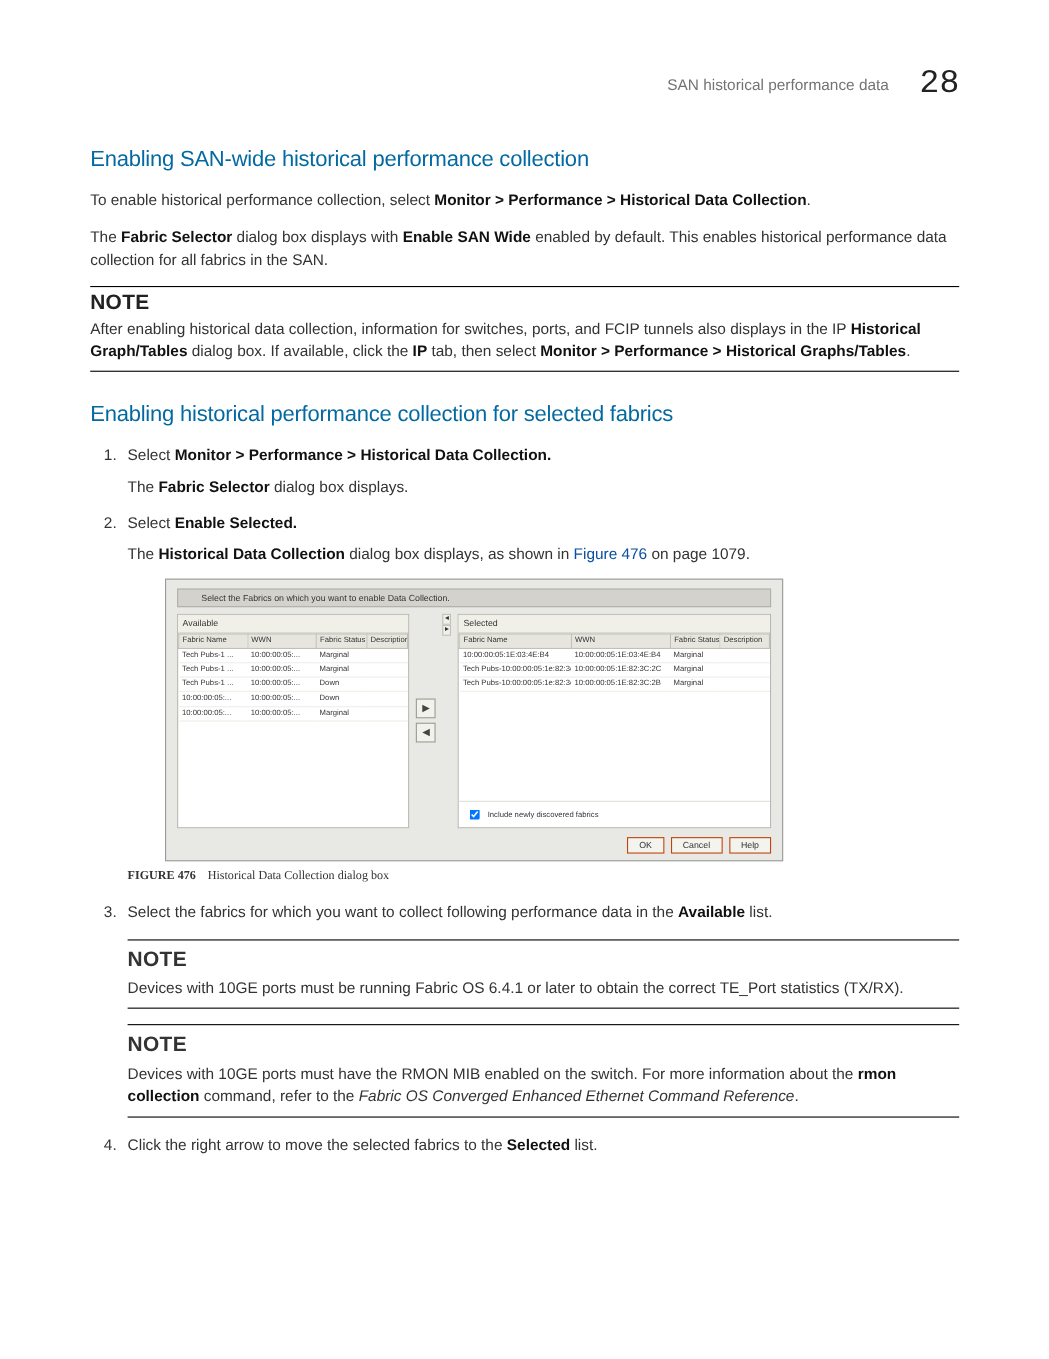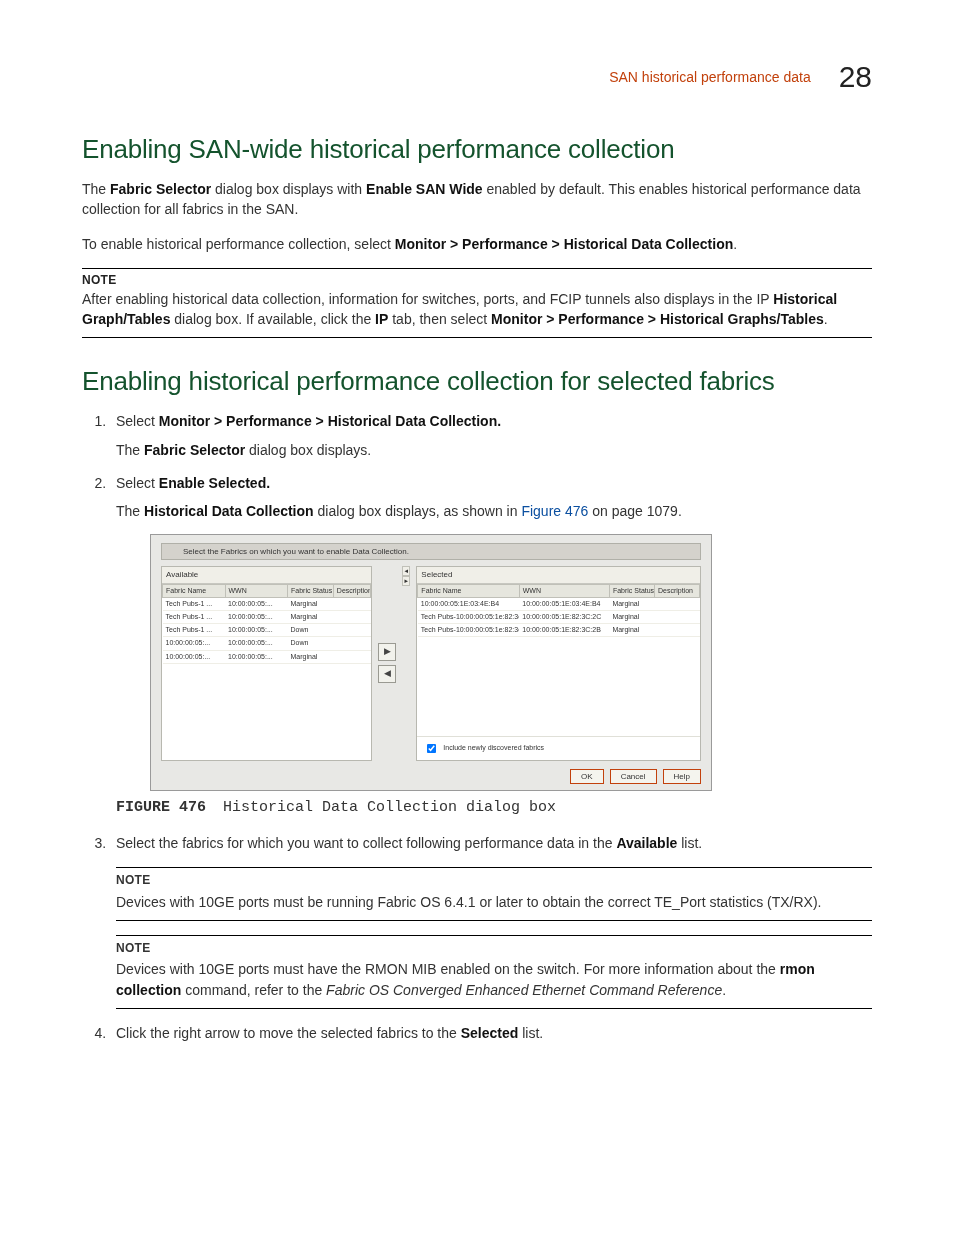--- a/index.html
+++ b/index.html
@@ -16,34 +16,34 @@
   .runhead {
     text-align: right;
     font-size: 14px;
     margin-bottom: 40px;
   }
   .runhead .chapnum {
     font-size: 30px;
     font-weight: 400;
     margin-left: 24px;
     vertical-align: middle;
-    font-family: Liberation Sans, sans-serif;
+    font-family: Liberation Mono, monospace;
     color: #222;
   }
   .runhead .rhtext {
     vertical-align: middle;
-    color: #c2410c;
+    color: #737373;
   }
   h2 {
     font-family: Arial, sans-serif;
     font-weight: 400;
-    font-size: 26px;
+    font-size: 20px;
     letter-spacing: -0.2px;
     margin: 0 0 14px 0;
-    color: #14532d;
+    color: #0369a1;
   }
   h2.condensed {
     font-stretch: condensed;
   }
   p, li {
     font-size: 14px;
     line-height: 1.45;
     color: #333;
     margin-top: 13px;
   }
@@ -54,41 +54,41 @@
     border-bottom: 1.5px solid #000;
     padding: 4px 0 8px 0;
     margin: 10px 0 28px 0;
   }
   .note-block.inner {
     margin-bottom: 14px;
   }
   .note-label {
     font-family: Arial, sans-serif;
     font-weight: 700;
-    font-size: 12px;
+    font-size: 19px;
     letter-spacing: 0.3px;
   }
   ol.steps {
     list-style: decimal;
     padding-left: 28px;
     margin: 6px 0 6px 0;
   }
   ol.steps > li {
     margin-bottom: 8px;
     padding-left: 6px;
   }
   .substep {
     margin: 8px 0 0 0;
   }
   a.figlink { color: #0b4fa0; text-decoration: none; }
   .italic { font-style: italic; }
   .figure-caption {
-    font-size: 15px;
+    font-size: 11px;
     margin: 6px 0 14px 0;
-    font-family: Liberation Mono, monospace;
+    font-family: Liberation Serif, serif;
   }
   .figure-caption .figlabel {
     font-weight: 700;
     margin-right: 8px;
   }
 
   
   .dialog {
     width: 540px;
     margin: 12px 0 4px 34px;
@@ -202,30 +202,30 @@
 <div class="page">
 
   <div class="runhead">
     <span class="rhtext">SAN historical performance data</span>
     <span class="chapnum">28</span>
   </div>
 
   <h2 class="condensed">Enabling SAN-wide historical performance collection</h2>
 
   <p class="content-block">
+    <span>To enable historical performance collection, select </span>
+    <span class="bold">Monitor &gt; Performance &gt; Historical Data Collection</span><span>.</span>
+  </p>
+
+  <p class="content-block">
     <span>The </span>
     <span class="bold">Fabric Selector</span>
     <span> dialog box displays with </span>
     <span class="bold">Enable SAN Wide</span>
     <span> enabled by default. This enables historical performance data collection for all fabrics in the SAN.</span>
-  </p>
-
-  <p class="content-block">
-    <span>To enable historical performance collection, select </span>
-    <span class="bold">Monitor &gt; Performance &gt; Historical Data Collection</span><span>.</span>
   </p>
 
   <div class="note-block">
     <div class="note-label">NOTE</div>
     <p style="margin:2px 0 0 0">
       <span>After enabling historical data collection, information for switches, ports, and FCIP tunnels also displays in the IP </span>
       <span class="bold">Historical Graph/Tables</span>
       <span> dialog box. If available, click the </span>
       <span class="bold">IP</span>
       <span> tab, then select </span>

